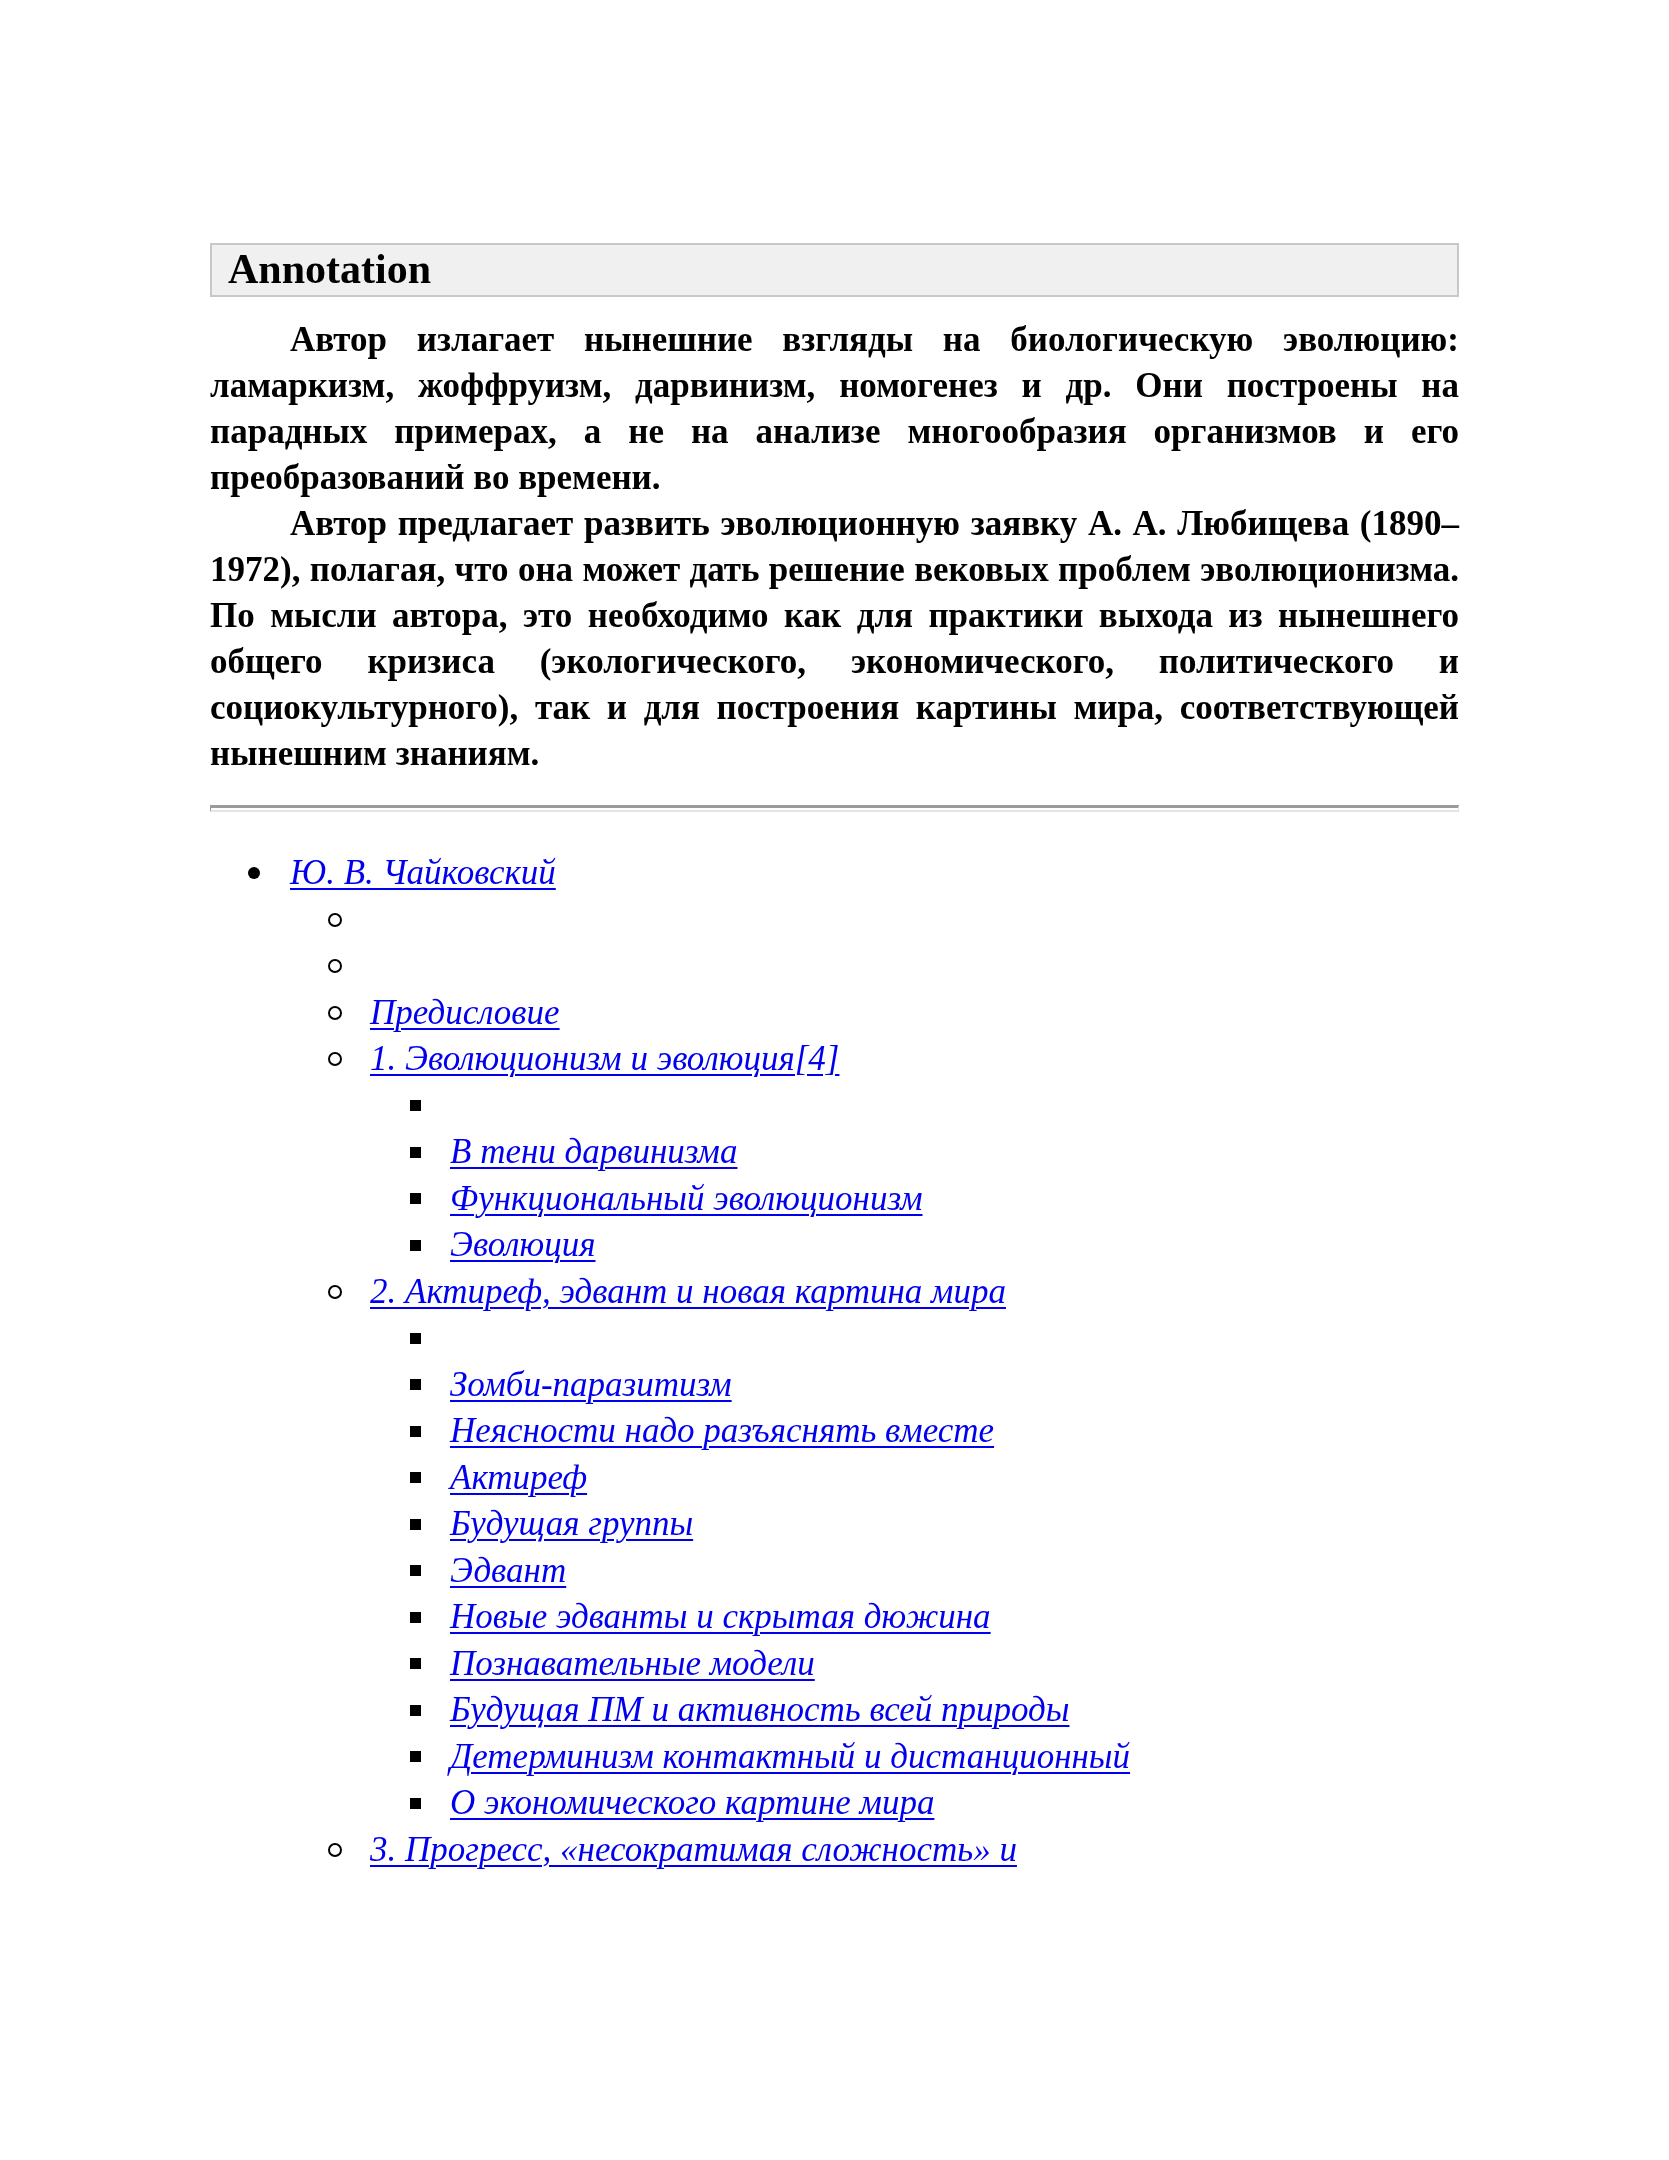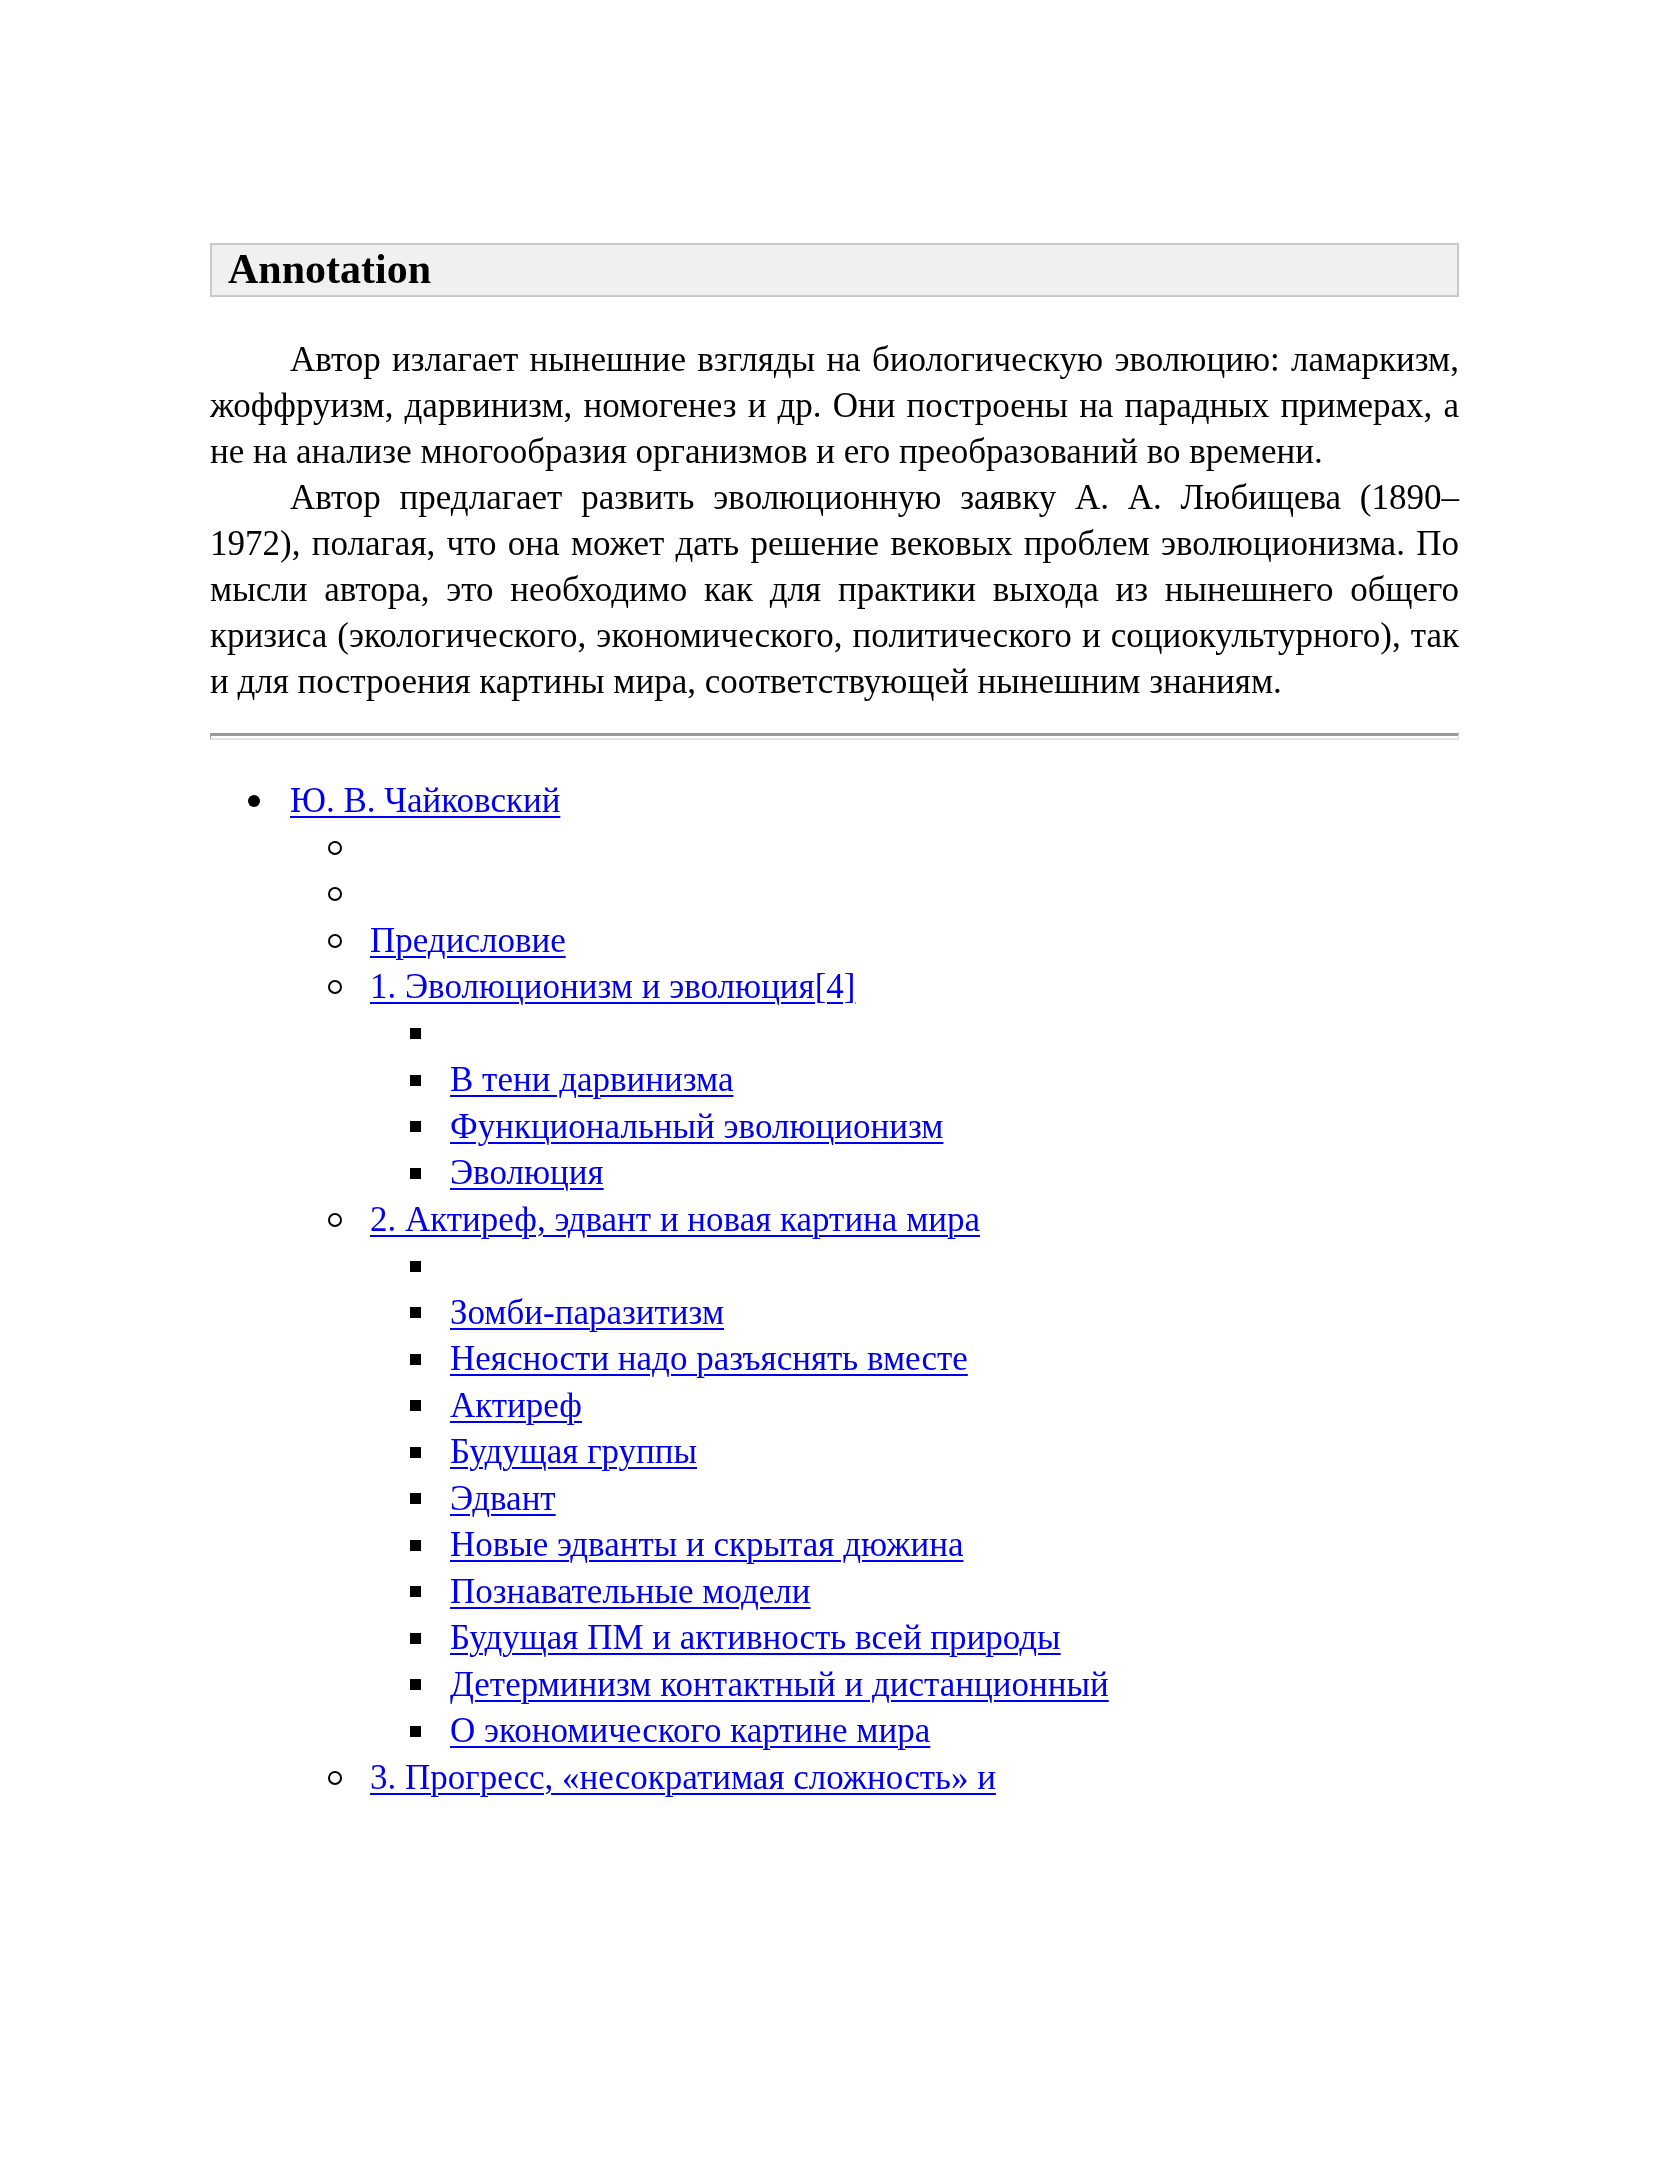--- a/index.html
+++ b/index.html
@@ -22,24 +22,25 @@
     box-sizing: border-box;
     background: #f0f0f0;
     border: 2px solid #c8c8c8;
     font-family: "Liberation Serif", serif;
     font-weight: bold;
     font-size: 42px;
     line-height: 48px;
     padding: 0 0 0 16px;
   }
   .annotation-body {
-    margin-top: 40px;
+    margin-top: 20px;
     font-size: 35px;
     line-height: 46px;
     text-align: justify;
+    font-weight: bold;
   }
   .annotation-body p {
     margin: 0;
     text-indent: 80px;
   }
   .divider {
     margin-top: 28px;
     height: 0;
     border-top: 3px solid #9a9a9a;
     border-bottom: 2px solid #e4e4e4;
@@ -47,21 +48,21 @@
     border-right: 1px solid #e4e4e4;
     height: 2px;
   }
   .toc {
     font-size: 35px;
     line-height: 46.5px;
     margin-top: 38px;
   }
   .toc ul { margin: 0; padding: 0; list-style: none; }
   .toc li { position: relative; min-height: 46.5px; }
-  .lvl1 > li { padding-left: 80px; }
+  .lvl1 > li { padding-left: 80px; font-style: italic; }
   .lvl2 > li { padding-left: 80px; }
   .lvl3 > li { padding-left: 80px; }
   .lvl2 { margin-left: 0; }
   .bullet {
     position: absolute;
     top: 0;
     height: 46.5px;
     display: flex;
     align-items: center;
   }

